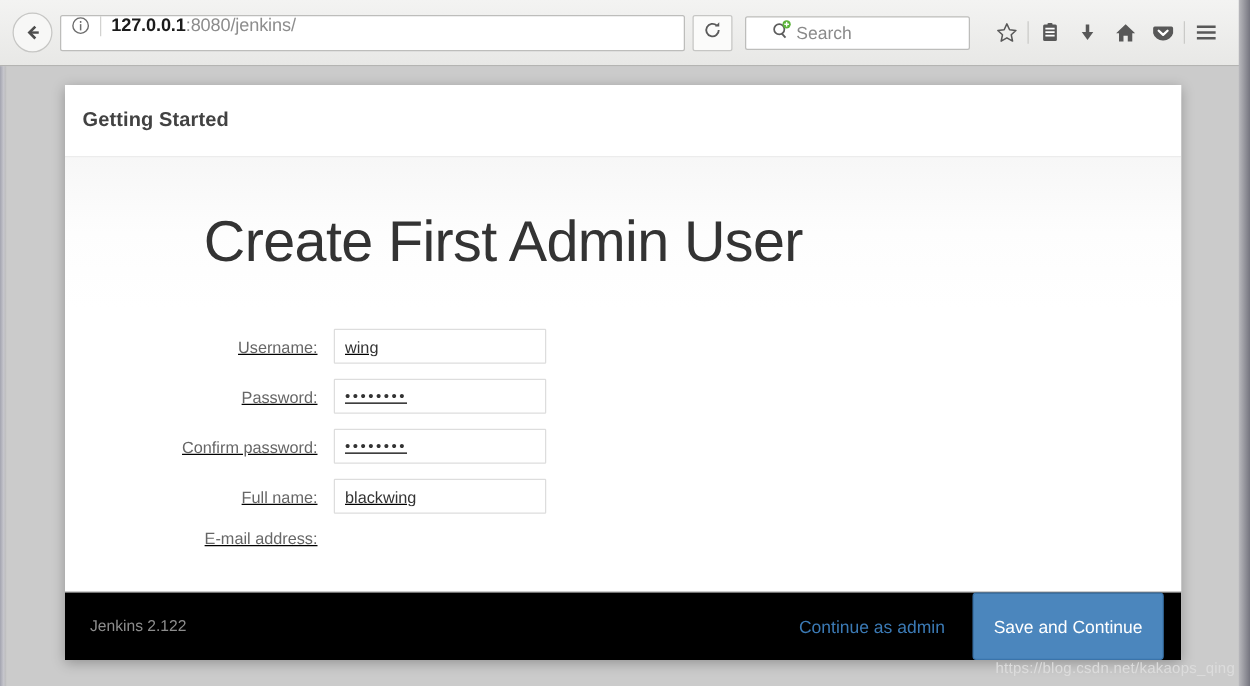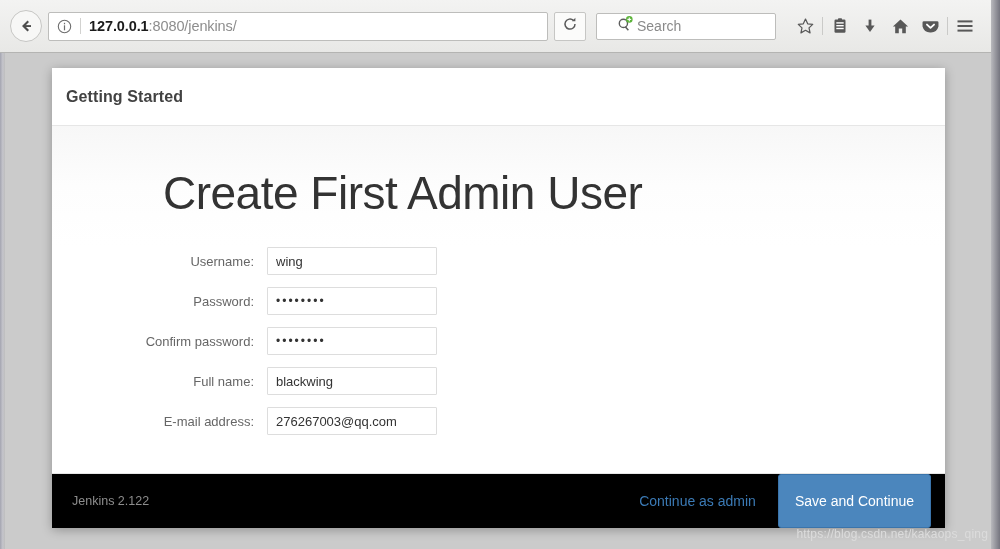--- a/index.html
+++ b/index.html
@@ -37,21 +37,21 @@
   .nav-back svg { display: block; }
 
   .urlbar {
     flex: 0 0 auto;
     width: 500px;
     height: 29px;
     background: #ffffff;
     border: 1px solid #bdbdbb;
     border-radius: 2px;
     display: flex;
-    align-items: center;
+    align-items: flex-start;
     padding: 0 0 0 8px;
     position: relative;
   }
   .info-icon { flex: 0 0 auto; display: flex; align-items: center; }
   .url-sep {
     width: 1px; height: 16px; background: #d2d2d0;
     margin: 0 8px 0 8px; flex: 0 0 auto;
   }
   .url-text {
     font-size: 14.5px;
@@ -164,22 +164,23 @@
   .main-title {
     font-size: 46px;
     font-weight: normal;
     color: #333333;
     margin-left: 111px;
     letter-spacing: -0.5px;
     line-height: 1.05;
   }
 
   .form {
-    margin-top: 30px;
+    margin-top: 46px;
     margin-left: 0;
+    text-decoration: underline;
   }
   .form-row {
     display: flex;
     align-items: center;
     margin-bottom: 12px;
   }
   .form-label {
     width: 215px;
     text-align: right;
     padding-right: 13px;
@@ -374,21 +375,20 @@
         <input class="form-input pw" type="text" value="••••••••" style="">
       </div>
 
       <div class="form-row">
         <label class="form-label">Full name:</label>
         <input class="form-input" type="text" value="blackwing" style="">
       </div>
 
       <div class="form-row">
         <label class="form-label">E-mail address:</label>
-        <input class="form-input" type="text" value="276267003@qq.com" style="">
       </div>
 
     </div>
   </div>
 
   <div class="card-footer">
     <span class="version">Jenkins 2.122</span>
     <div class="footer-actions">
       <a class="link-btn">Continue as admin</a>
       <button class="primary-btn">Save and Continue</button>

